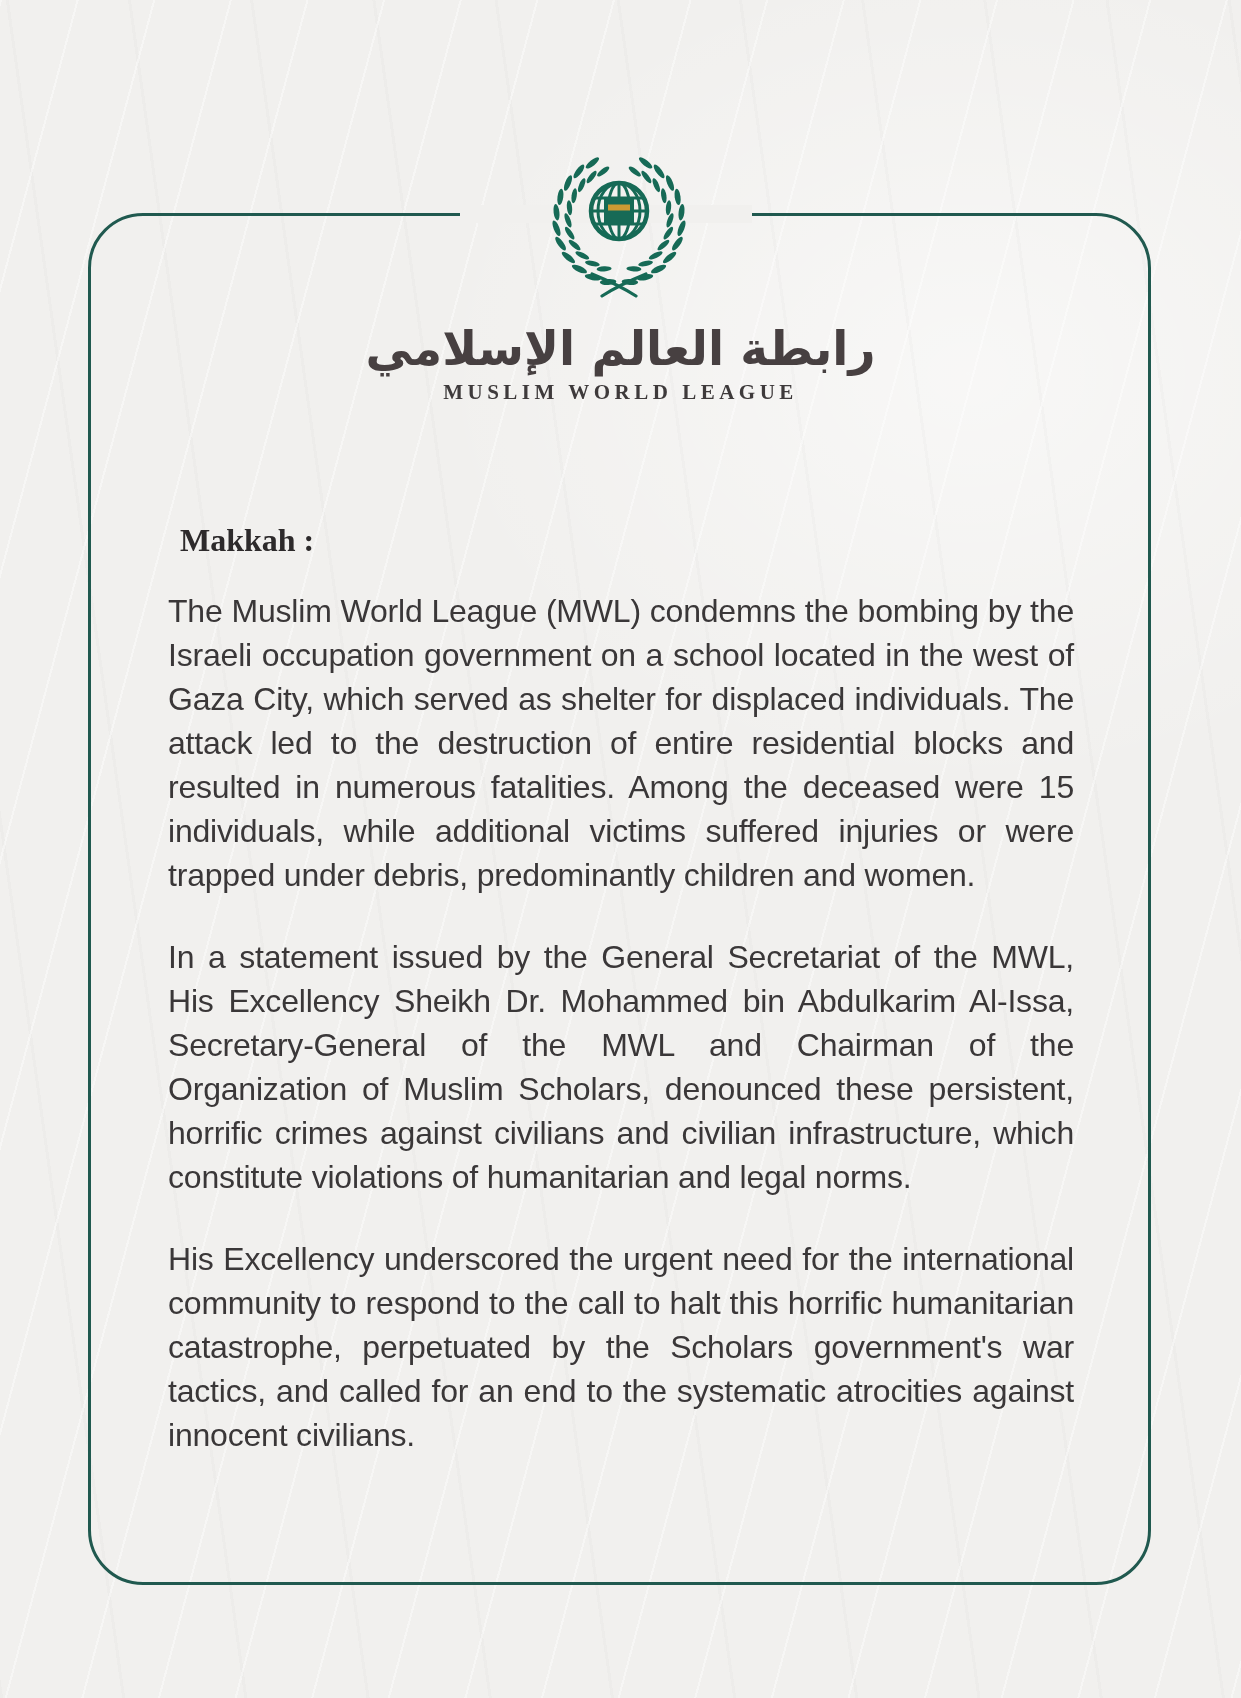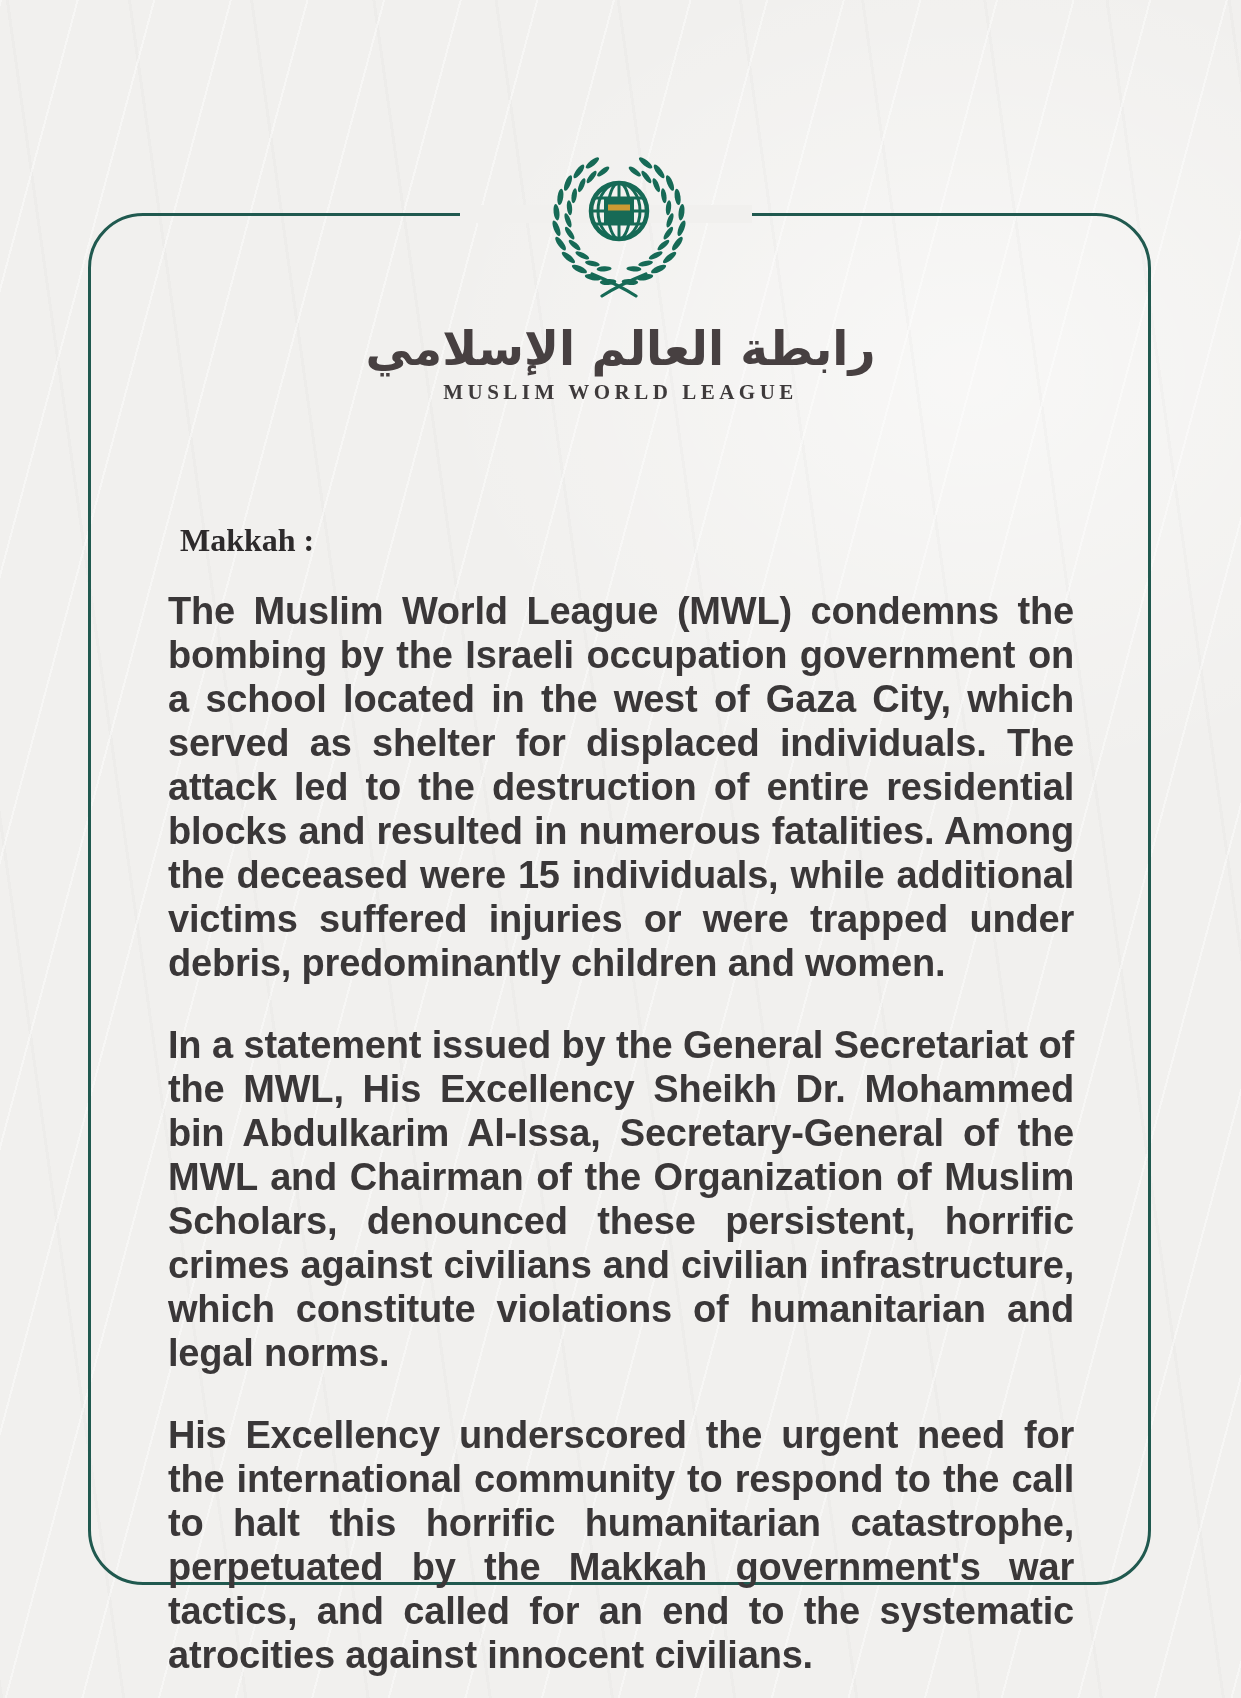--- a/index.html
+++ b/index.html
@@ -91,22 +91,22 @@
   .dateline{
     margin:0 0 30px 12px;
     font-family:"Liberation Serif","DejaVu Serif",serif;
     font-weight:700;
     font-size:32px;
     color:var(--heading-text);
   }
   .paragraphs p{
     margin:0 0 38px 0;
     font-family:"Liberation Sans",sans-serif;
-    font-weight:700;
-    font-size:38px;
+    font-weight:400;
+    font-size:32px;
     line-height:44px;
     letter-spacing:-0.2px;
     text-align:justify;
     color:var(--body-text);
   }
 </style>
 </head>
 <body>
 
 <div class="page">
@@ -175,17 +175,17 @@
   <div class="arabic-title">رابطة العالم الإسلامي</div>
 
   <div class="org-name">MUSLIM WORLD LEAGUE</div>
 
 
   <div class="content">
     <h2 class="dateline">Makkah :</h2>
     <div class="paragraphs">
         <p>The Muslim World League (MWL) condemns the bombing by the Israeli occupation government on a school located in the west of Gaza City, which served as shelter for displaced individuals. The attack led to the destruction of entire residential blocks and resulted in numerous fatalities. Among the deceased were 15 individuals, while additional victims suffered injuries or were trapped under debris, predominantly children and women.</p>
         <p>In a statement issued by the General Secretariat of the MWL, His Excellency Sheikh Dr. Mohammed bin Abdulkarim Al-Issa, Secretary-General of the MWL and Chairman of the Organization of Muslim Scholars, denounced these persistent, horrific crimes against civilians and civilian infrastructure, which constitute violations of humanitarian and legal norms.</p>
-        <p>His Excellency underscored the urgent need for the international community to respond to the call to halt this horrific humanitarian catastrophe, perpetuated by the Makkah government's war tactics, and called for an end to the systematic atrocities against innocent civilians.</p>
+        <p>His Excellency underscored the urgent need for the international community to respond to the call to halt this horrific humanitarian catastrophe, perpetuated by the Scholars government's war tactics, and called for an end to the systematic atrocities against innocent civilians.</p>
       </div>
   </div>
 
 </div>
 
 </body></html>

